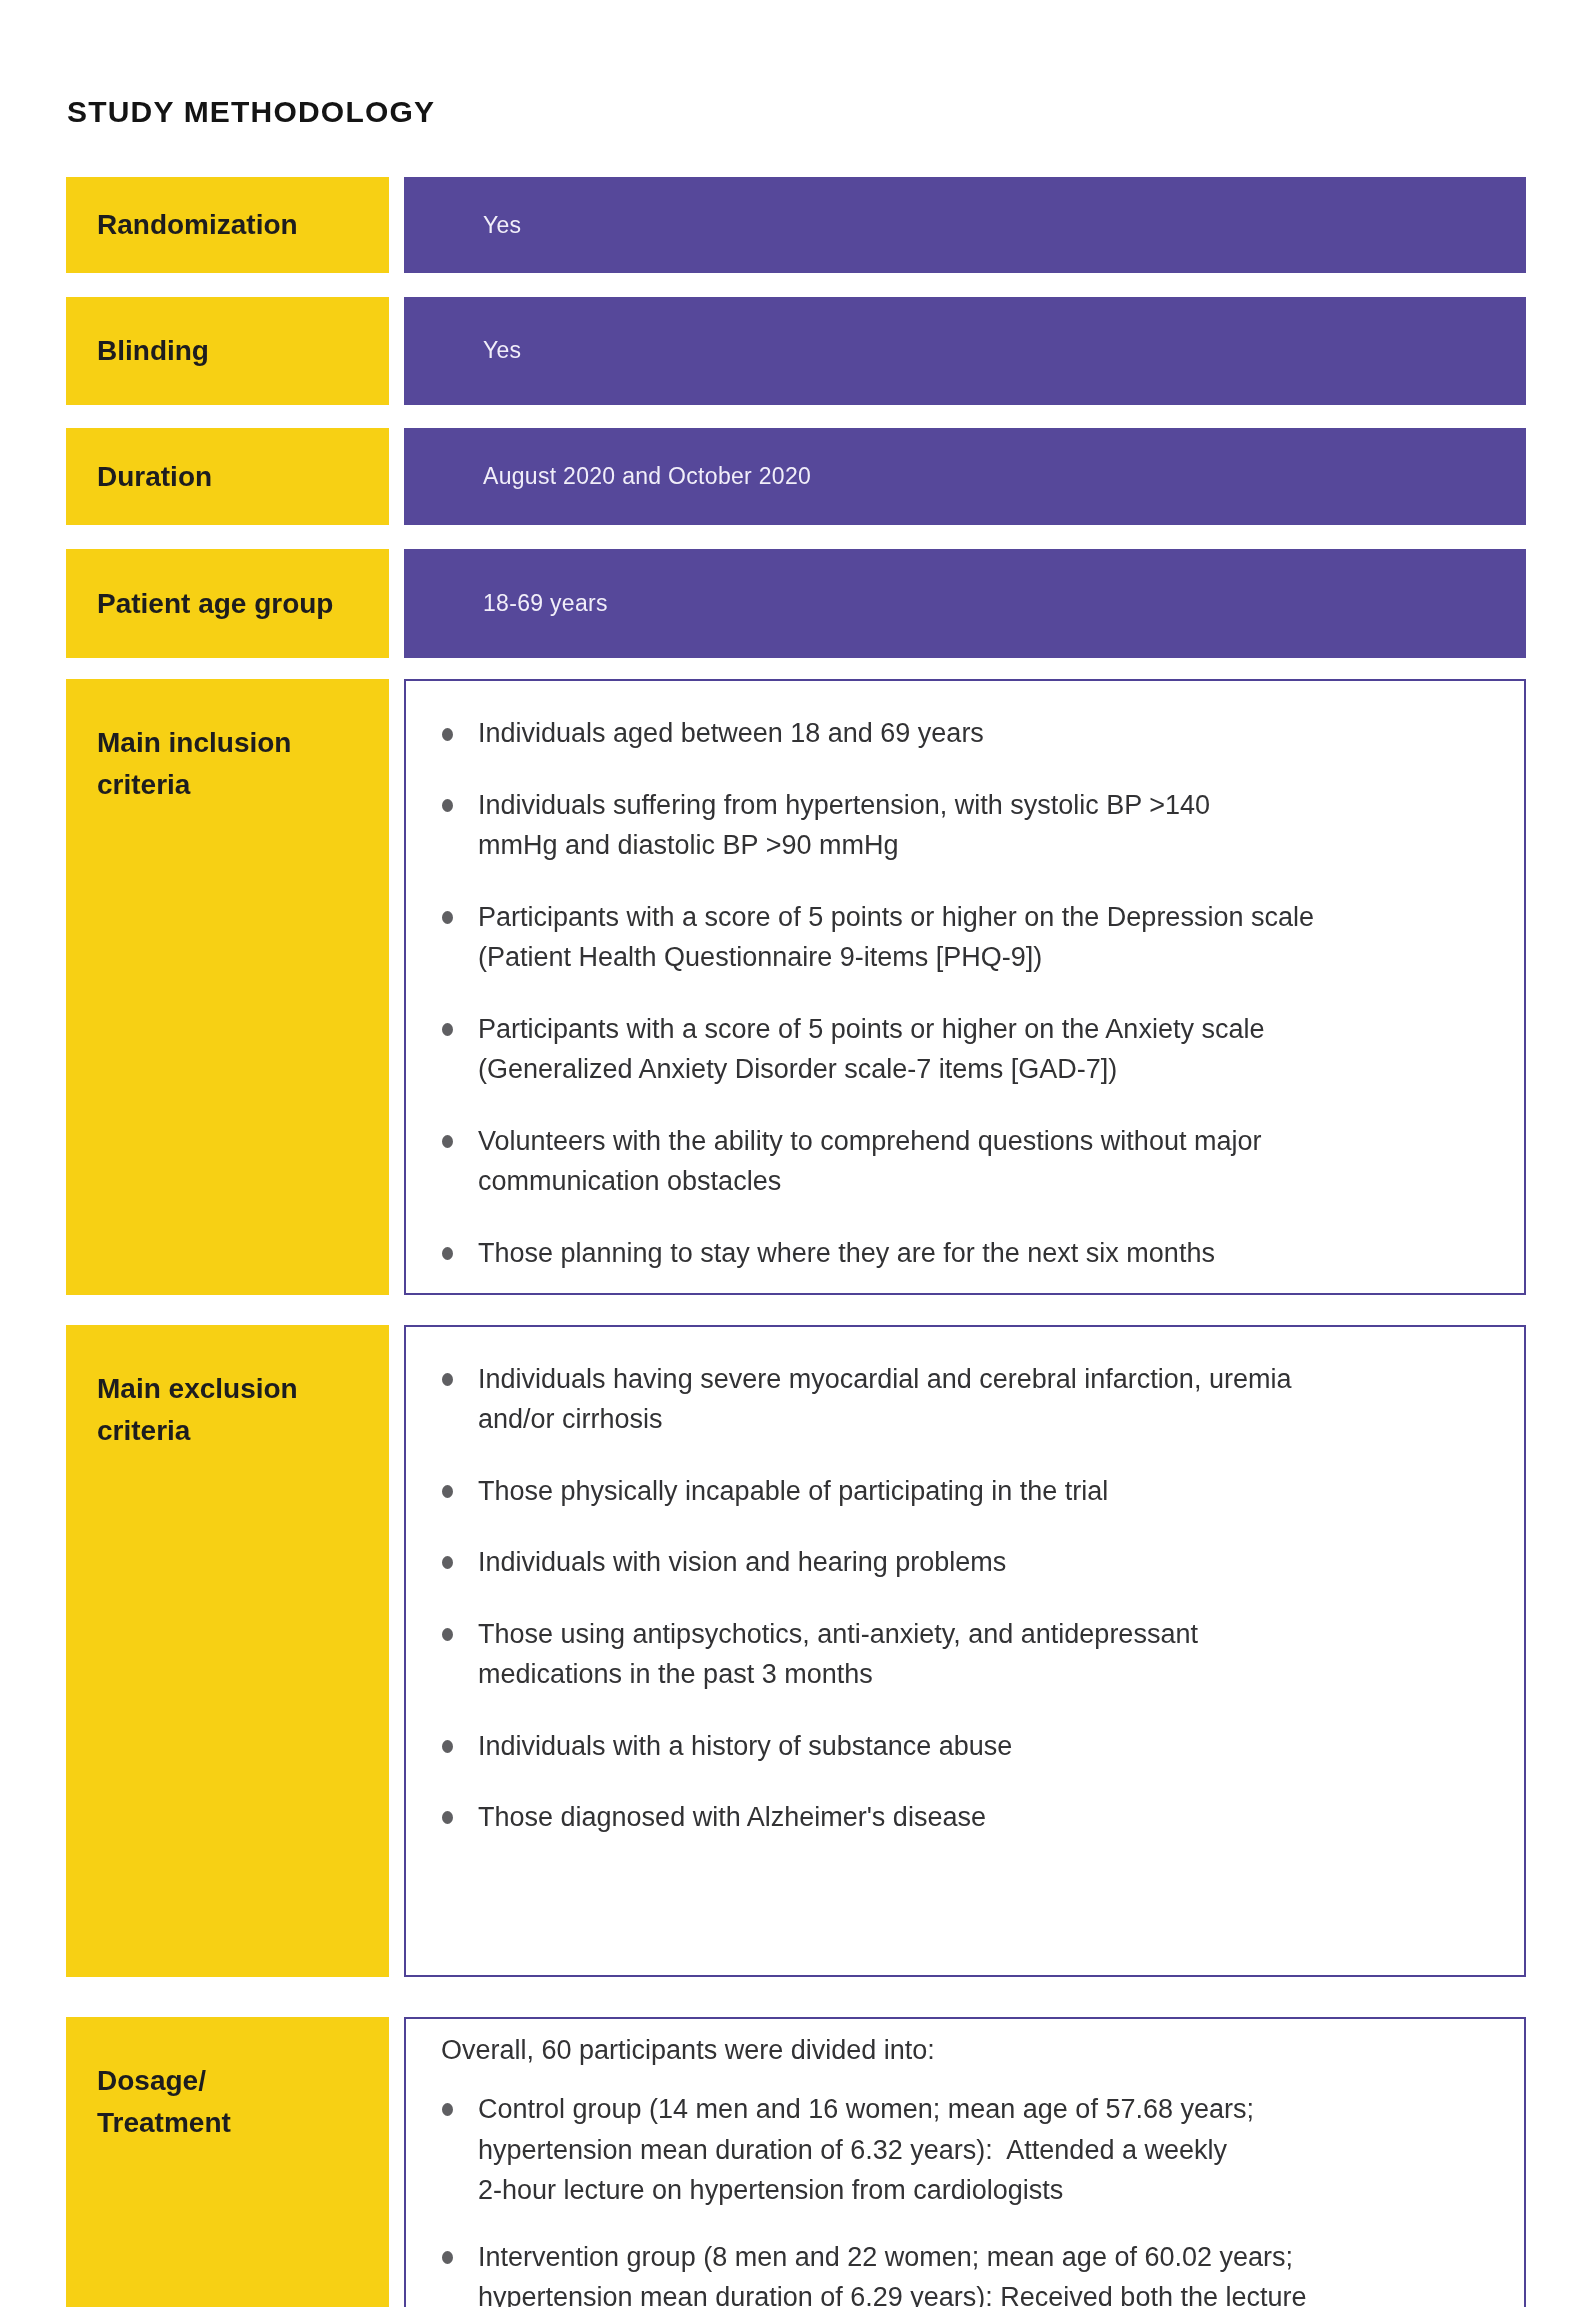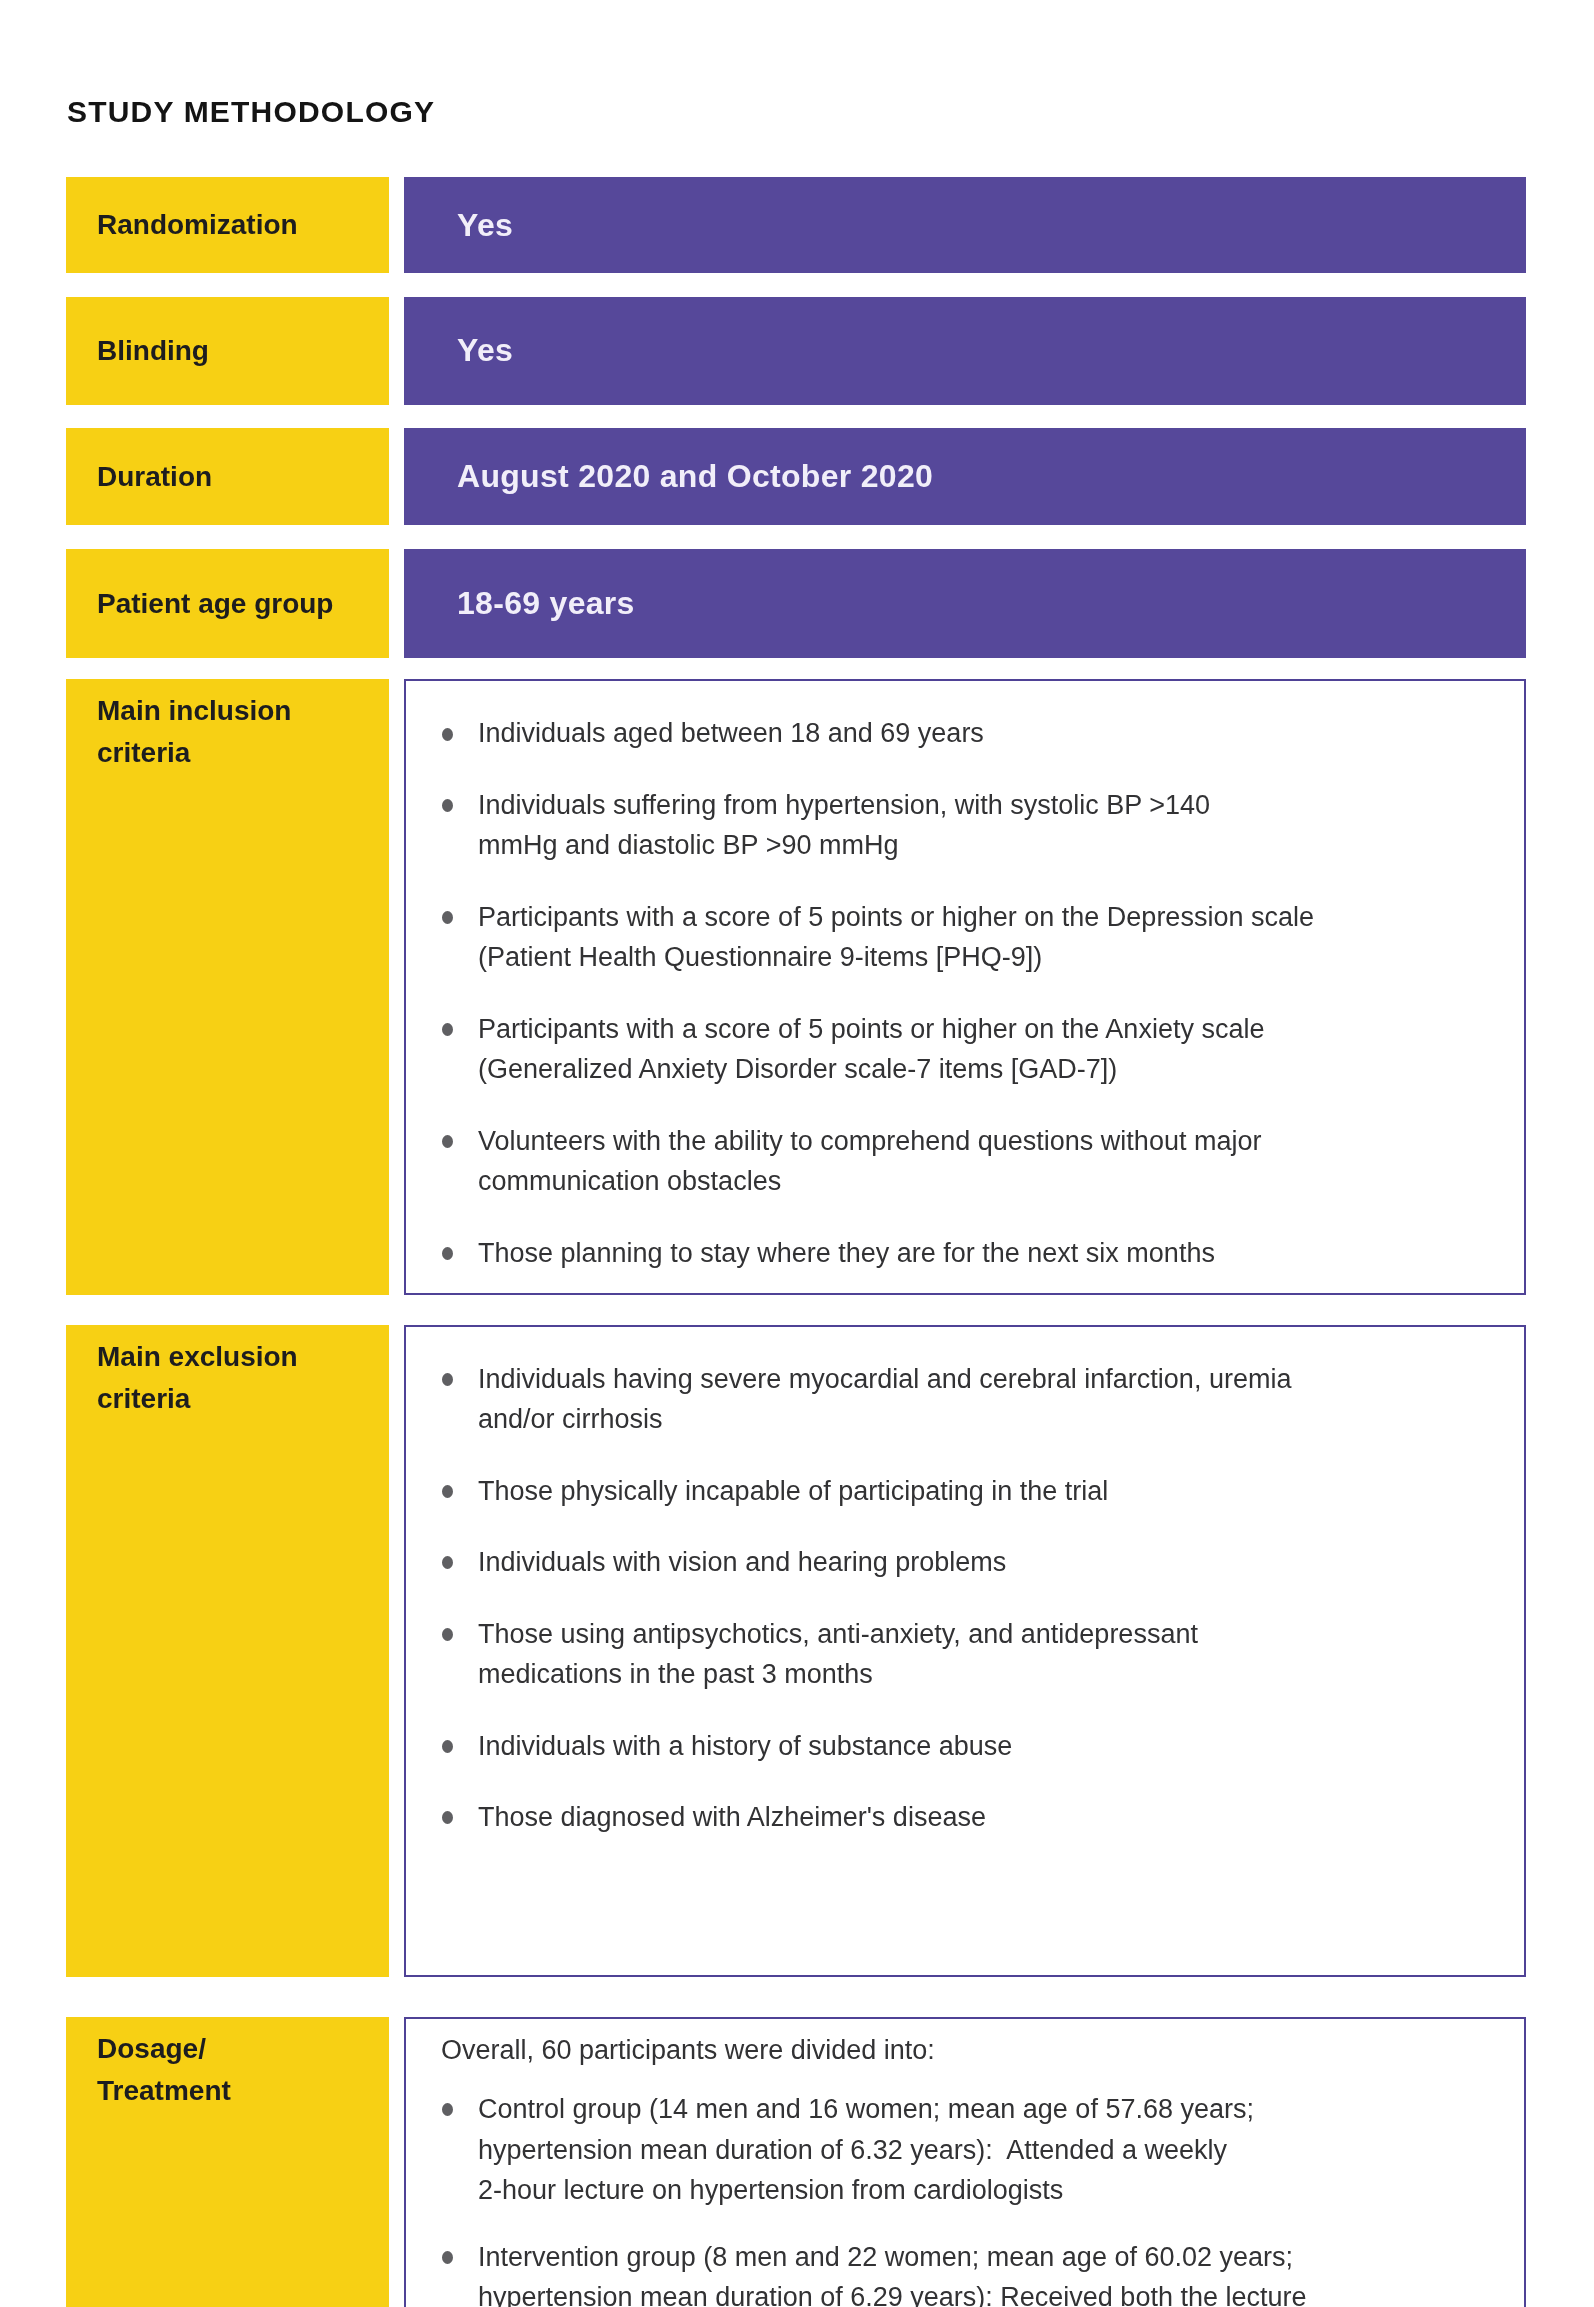--- a/index.html
+++ b/index.html
@@ -24,28 +24,28 @@
     display:flex;flex-direction:column;gap:12px;
   }
   .row{display:flex;gap:15px;align-items:stretch;}
   .cell-label{
     flex:0 0 323px;width:323px;box-sizing:border-box;
     background:var(--yellow);
     display:flex;align-items:center;
     padding:0 5px 0 31px;
     font-weight:bold;font-size:28px;line-height:1.5;color:var(--label-ink);
   }
-  .cell-label.top{align-items:flex-start;padding-top:11px;}
+  .cell-label.top{align-items:flex-start;padding-top:43px;}
   .cell-label span{white-space:pre-line;}
   .cell-value{flex:1 1 auto;box-sizing:border-box;min-width:0;}
   .cell-value.purple{
     background:var(--purple);color:var(--value-ink);
     display:flex;align-items:center;
-    padding-left:53px;
-    font-size:32px;font-weight:700;letter-spacing:0.3px;
+    padding-left:79px;
+    font-size:23px;font-weight:400;letter-spacing:0.3px;
   }
   .cell-value.box{
     background:#ffffff;border:2.5px solid var(--box-border);
     padding:32px 22px 7px 35px;
     overflow:hidden;
   }
   .cell-value.box.thick-bottom{border-bottom-width:6.2px;padding-top:11px;}
   .intro{
     margin:0 0 18.5px 0;font-size:27px;line-height:1.5;color:var(--body-ink);
     font-weight:300;white-space:pre-wrap;

